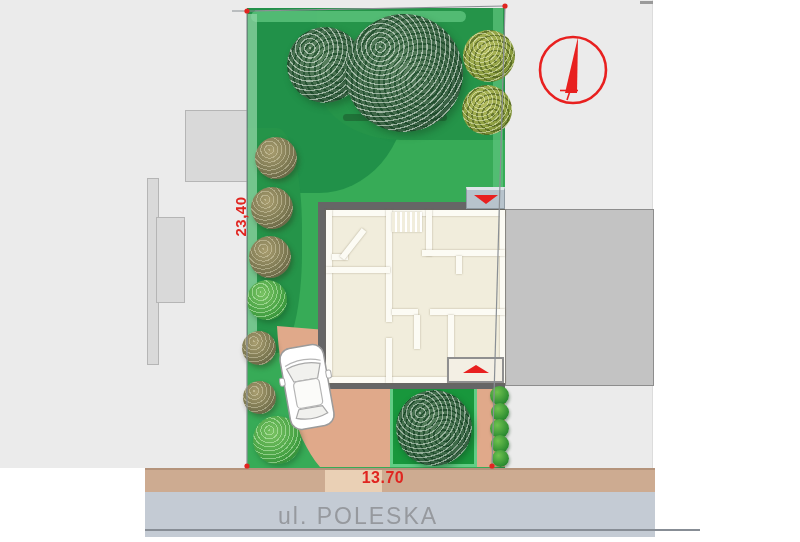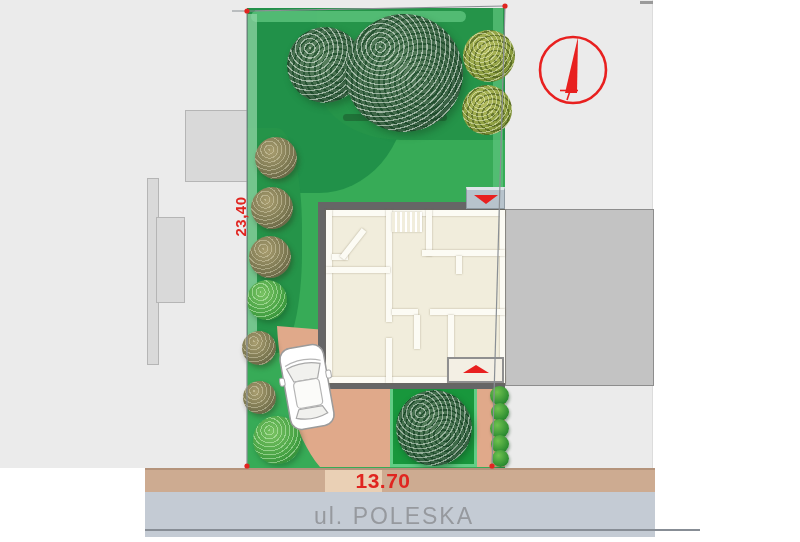--- a/index.html
+++ b/index.html
@@ -64,24 +64,24 @@
       border-top:9px solid #e8201f;margin:5px auto 0;}
   .tri-up{width:0;height:0;border-left:13px solid transparent;border-right:13px solid transparent;
       border-bottom:8px solid #e8201f;margin:6px auto 0;}
   
   .sidewalk{left:145px;top:468px;width:510px;height:24px;background:#cdab91;border-top:2px solid #b4937b;box-sizing:border-box;}
   .sidewalk-light{left:325px;top:470px;width:57px;height:22px;background:#ead0b5;}
   .street{left:145px;top:492px;width:510px;height:38px;background:#c4cbd4;}
   .street-low{left:145px;top:531px;width:510px;height:6px;background:#c4cbd4;}
   .street-line{left:145px;top:529px;width:555px;height:2px;background:#878d95;}
   
-  .dim{color:#e02520;font-size:21px;font-weight:bold;letter-spacing:.5px;}
+  .dim{color:#e02520;font-size:16px;font-weight:bold;letter-spacing:.5px;}
   .dim-left{left:210px;top:208px;width:60px;text-align:center;transform:rotate(-90deg);font-size:15px;}
   .dim-front{left:352px;top:469px;width:62px;text-align:center;}
-  .street-label{left:278px;top:503px;width:232px;text-align:center;color:#96999e;font-size:23px;letter-spacing:2px;}
+  .street-label{left:278px;top:503px;width:232px;text-align:left;color:#96999e;font-size:23px;letter-spacing:2px;}
   svg.layer{position:absolute;left:0;top:0;pointer-events:none;}
 </style>
 </head>
 <body>
 
 <div class="canvas">
 
   <div class="abs backdrop"></div>
   <div class="abs bldg" style="left:185px;top:110px;width:62px;height:70px;"></div>
   <div class="abs bldg" style="left:147px;top:178px;width:10px;height:185px;"></div>

